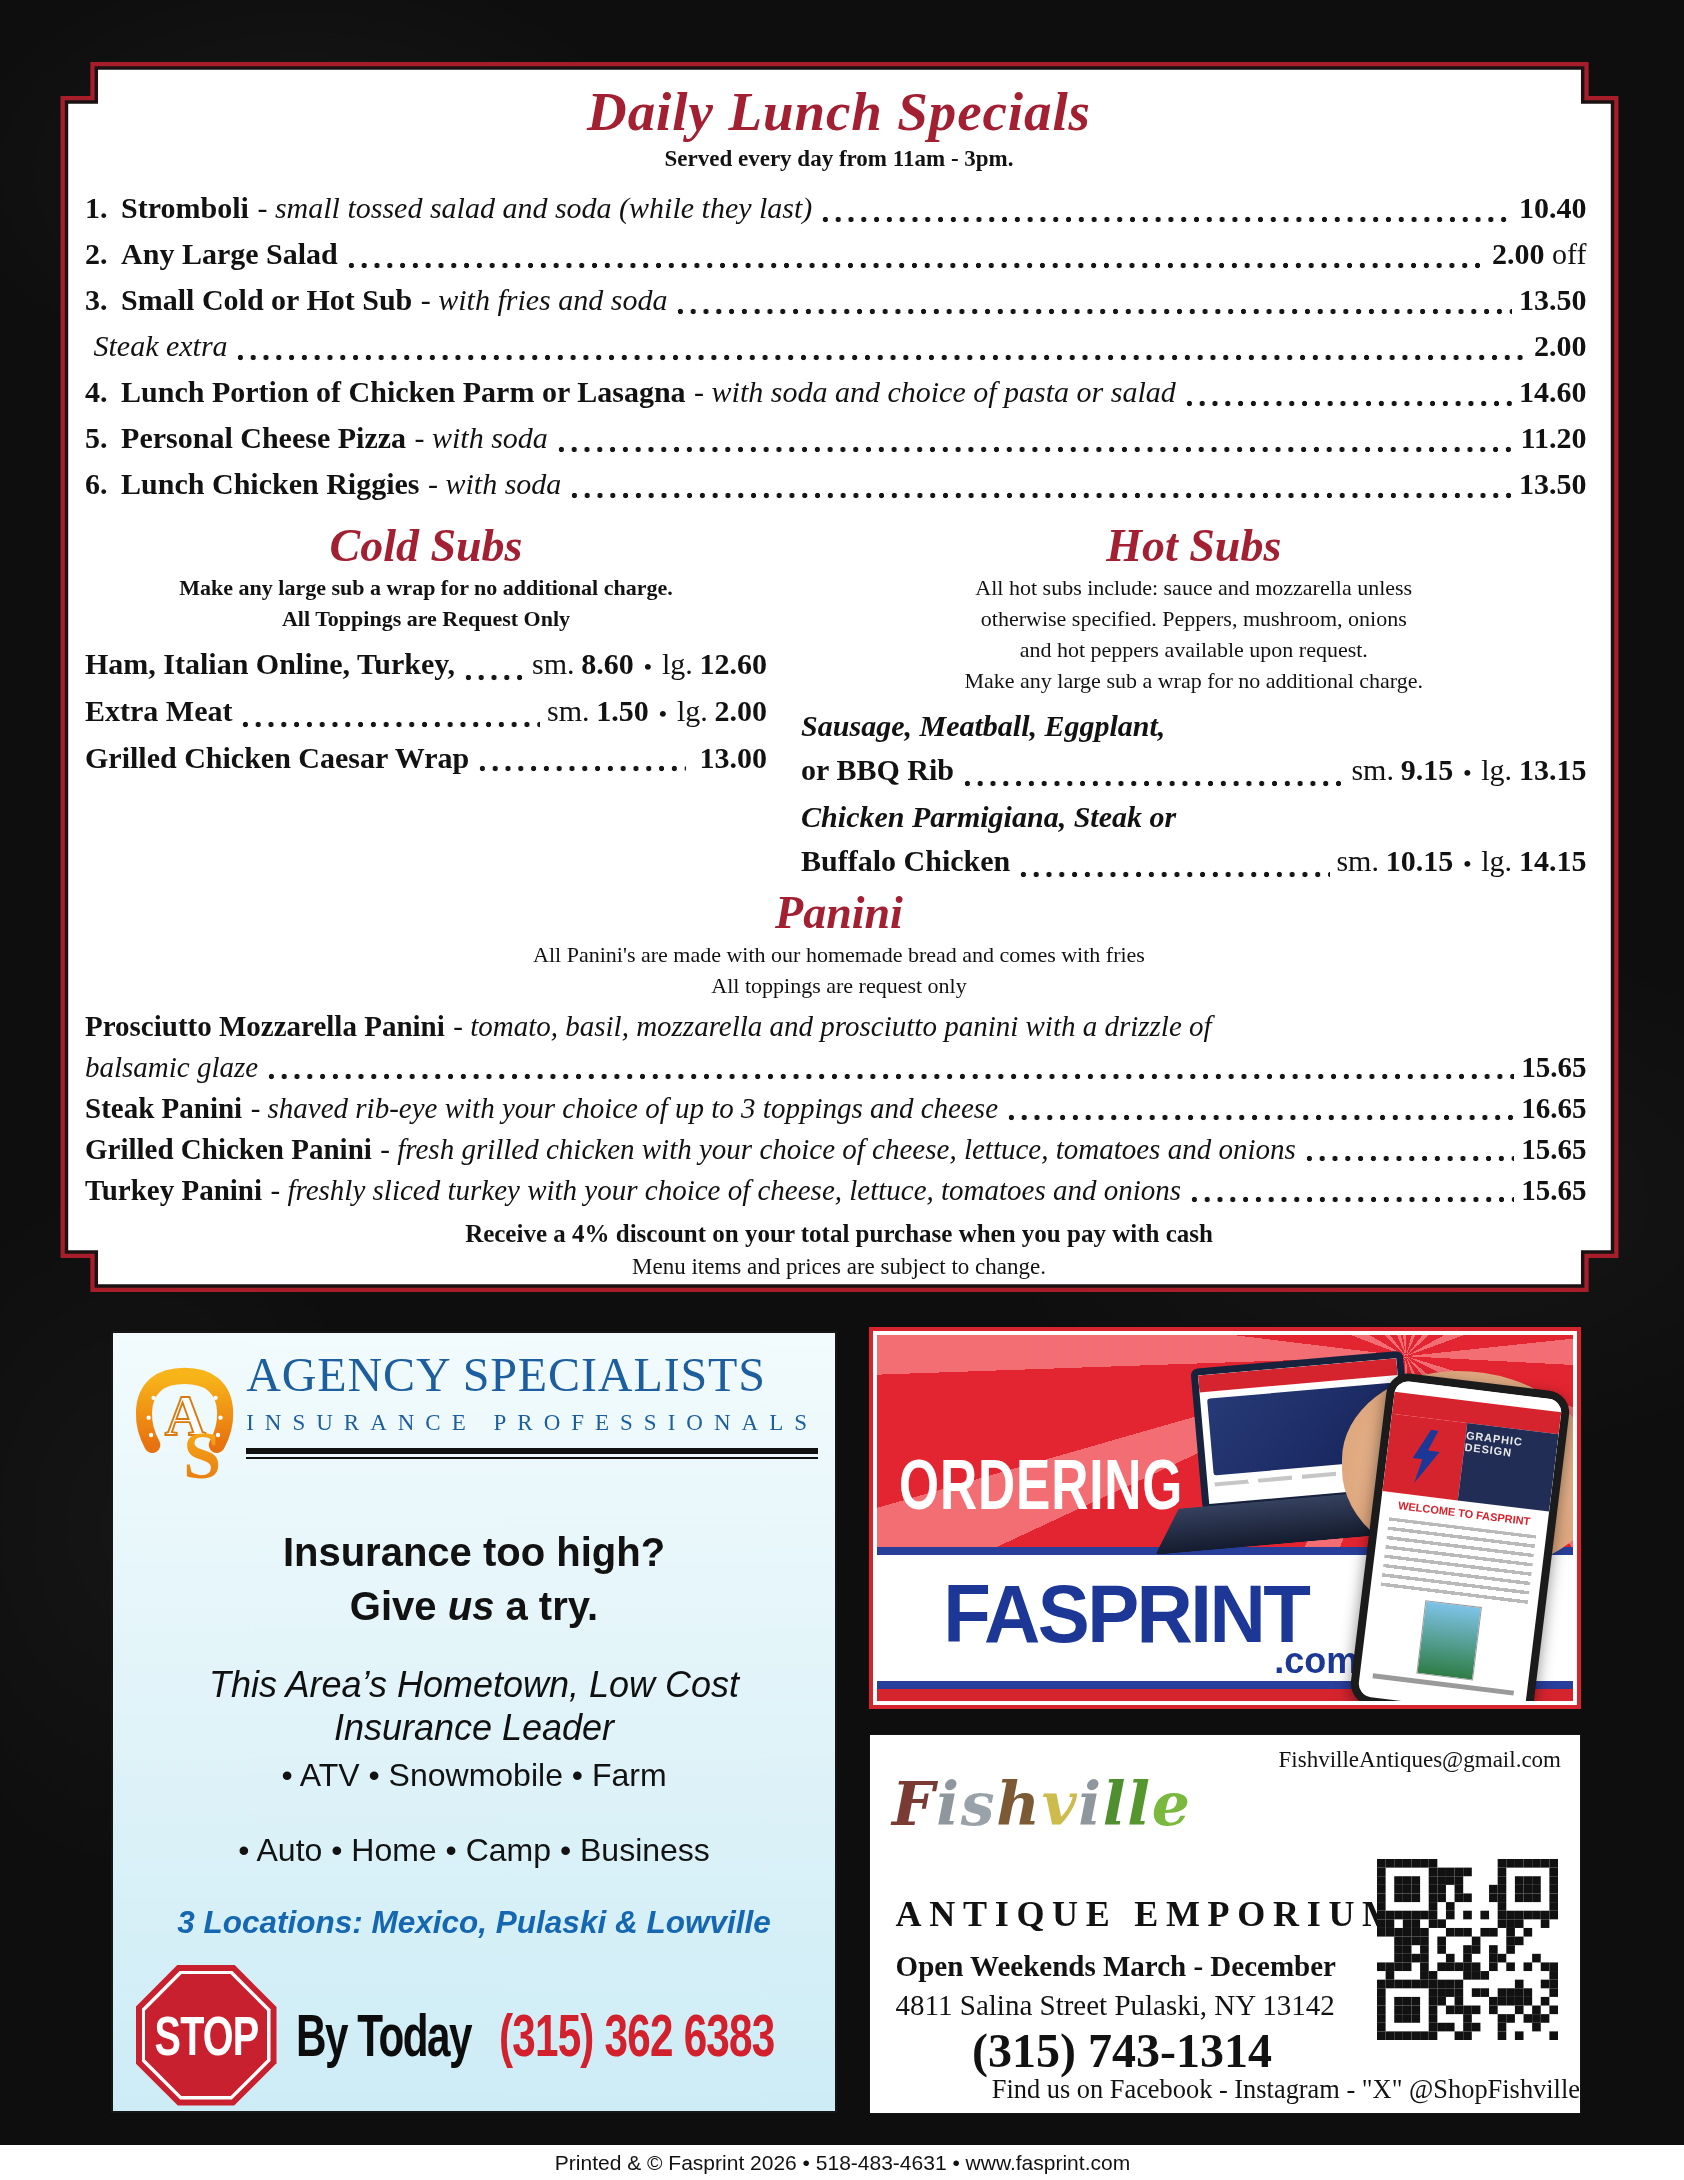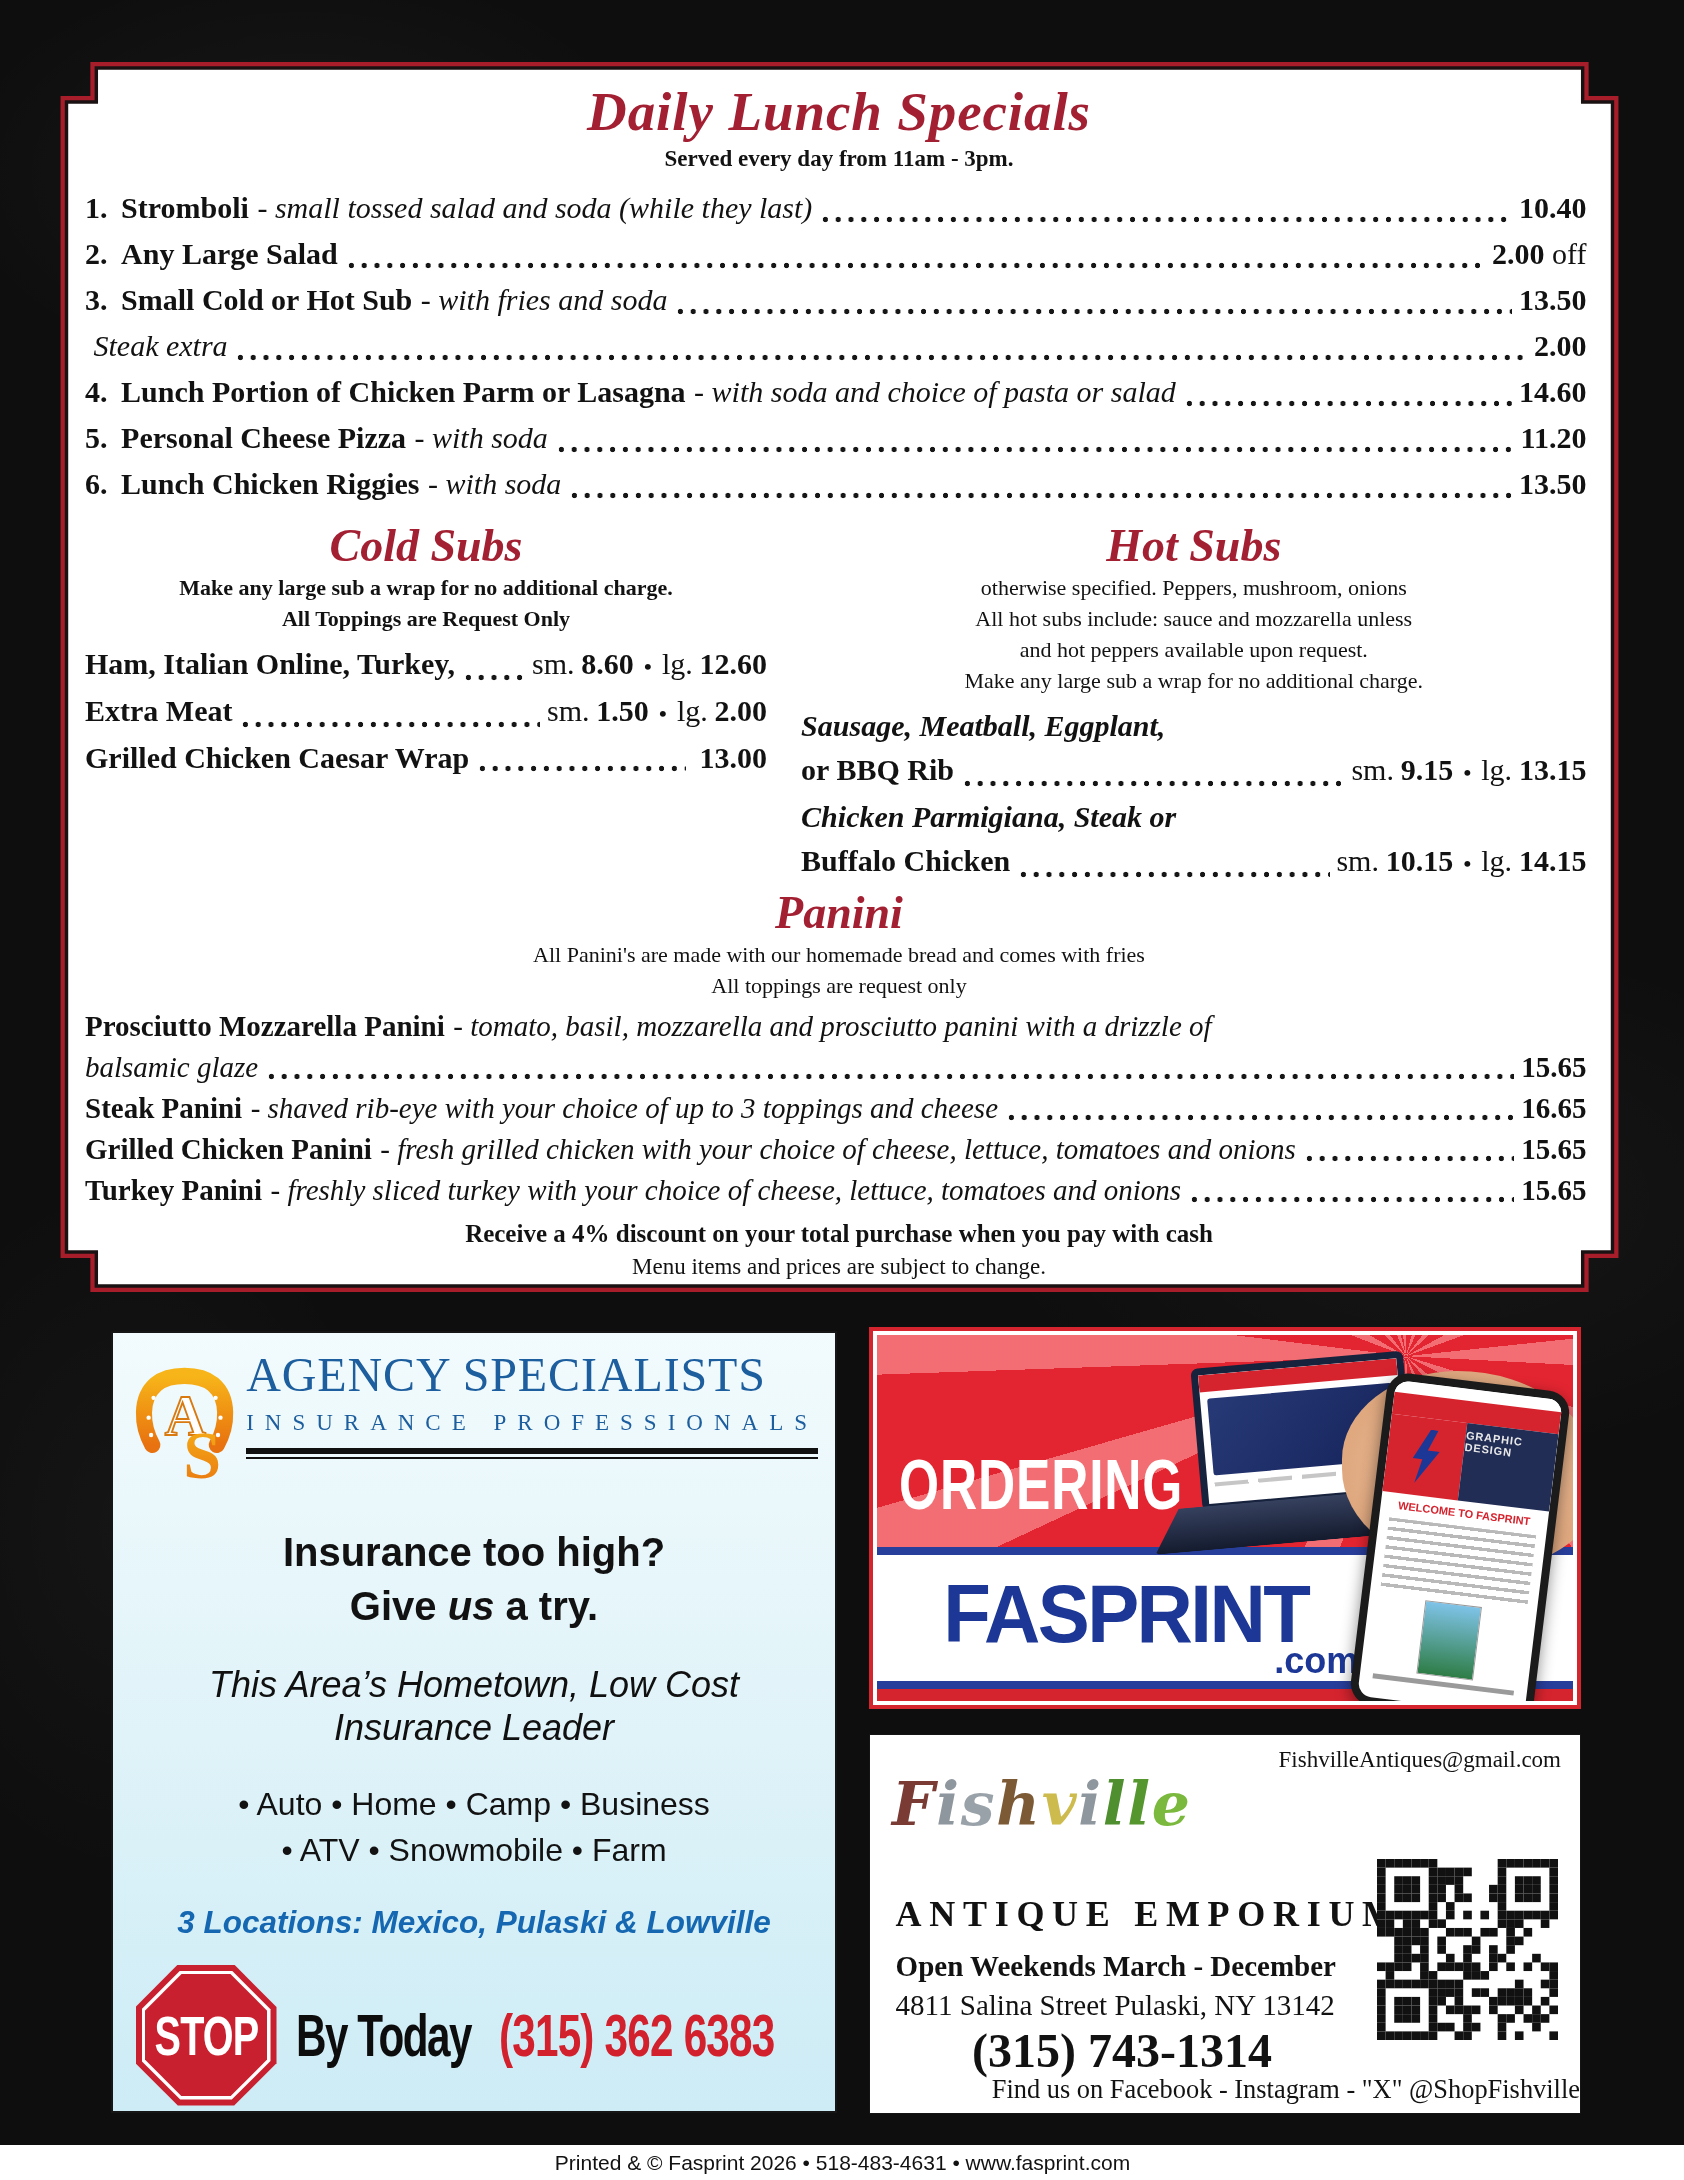--- a/index.html
+++ b/index.html
@@ -255,22 +255,22 @@
           <div class="sub-row">
             <span class="sub-name">Grilled Chicken Caesar Wrap</span>
             <span class="leader"></span>
             <span class="val">13.00</span>
           </div>
         </div>
       </div>
 
       <div class="col-hot">
         <div class="sec-title">Hot Subs</div>
+        <div class="hot-note">All hot subs include: sauce and mozzarella unless</div>
         <div class="hot-note">otherwise specified. Peppers, mushroom, onions</div>
-        <div class="hot-note">All hot subs include: sauce and mozzarella unless</div>
         <div class="hot-note">and hot peppers available upon request.</div>
         <div class="hot-note">Make any large sub a wrap for no additional charge.</div>
         <div class="sub-items">
           <div class="sub-line1">Sausage, Meatball, Eggplant,</div>
           <div class="sub-row">
             <span class="sub-name">or BBQ Rib</span>
             <span class="leader"></span>
             <span class="lbl">sm.</span>
             <span class="val">9.15</span>
             <span class="blt">•</span>
@@ -351,22 +351,22 @@
       <div class="asi-text">
         <div class="asi-brand">AGENCY SPECIALISTS</div>
         <div class="asi-tagline">INSURANCE PROFESSIONALS</div>
         <div class="asi-rule"></div>
       </div>
     </div>
     <div class="asi-h1">Insurance too high?</div>
     <div class="asi-h2"><span>Give </span><em>us</em><span> a try.</span></div>
     <div class="asi-sub asi-sub1">This Area’s Hometown, Low Cost</div>
     <div class="asi-sub">Insurance Leader</div>
+    <div class="asi-svc">• ATV • Snowmobile • Farm</div>
     <div class="asi-svc asi-svc1">• Auto • Home • Camp • Business</div>
-    <div class="asi-svc">• ATV • Snowmobile • Farm</div>
     <div class="asi-loc">3 Locations: Mexico, Pulaski &amp; Lowville</div>
     <div class="asi-stop-row">
       <div class="stop-sign">
         <div class="oct oct1"></div>
         <div class="oct oct2"></div>
         <div class="oct oct3"></div>
         <div class="stop-txt">STOP</div>
       </div>
       <div class="asi-bytoday">By Today</div>
       <div class="asi-phone">(315) 362 6383</div>

